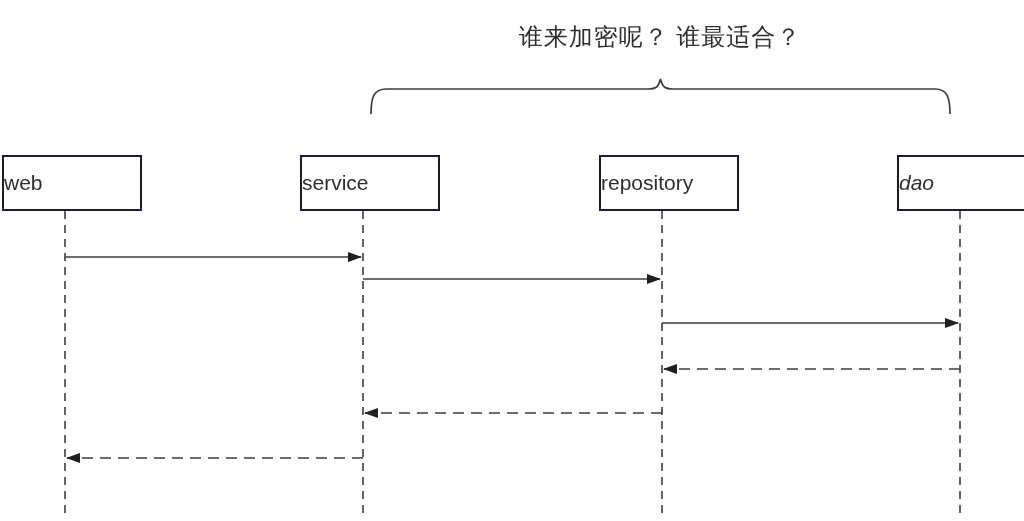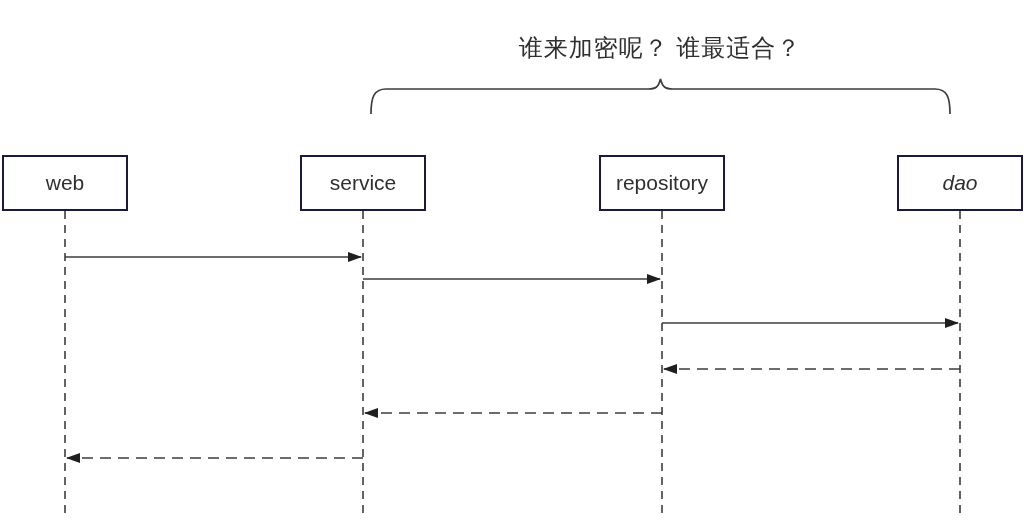--- a/index.html
+++ b/index.html
@@ -10,21 +10,21 @@
   .canvas {
     position: relative;
     width: 1024px;
     height: 521px;
     background: var(--background, #ffffff);
     font-family: "Liberation Sans", sans-serif;
     overflow: hidden;
   }
   .annotation-title {
     position: absolute;
-    top: 32px;
+    top: 21px;
     left: 660px;
     transform: translateX(-50%);
     white-space: nowrap;
     font-size: 24px;
     font-weight: 500;
     color: var(--text, #2f2f2f);
     letter-spacing: 1px;
   }
   .diagram-svg {
     position: absolute;
@@ -49,28 +49,27 @@
     stroke: var(--line, #3d3d3d);
     stroke-width: 1.7;
     fill: none;
   }
   .arrowhead {
     fill: var(--arrowhead, #1f1f1f);
   }
   .participant {
     position: absolute;
     top: 155px;
-    width: 126px;
+    width: 140px;
     height: 56px;
     box-sizing: border-box;
     background: #ffffff;
     border: 2px solid var(--box-border, #1a1a3e);
     display: flex;
     align-items: center;
-    justify-content: center;
     font-size: 21px;
     color: var(--text, #2f2f2f);
   }
 </style>
 </head>
 <body>
 
 <div class="canvas">
 
   <div class="annotation-title">谁来加密呢？ 谁最适合？</div>

